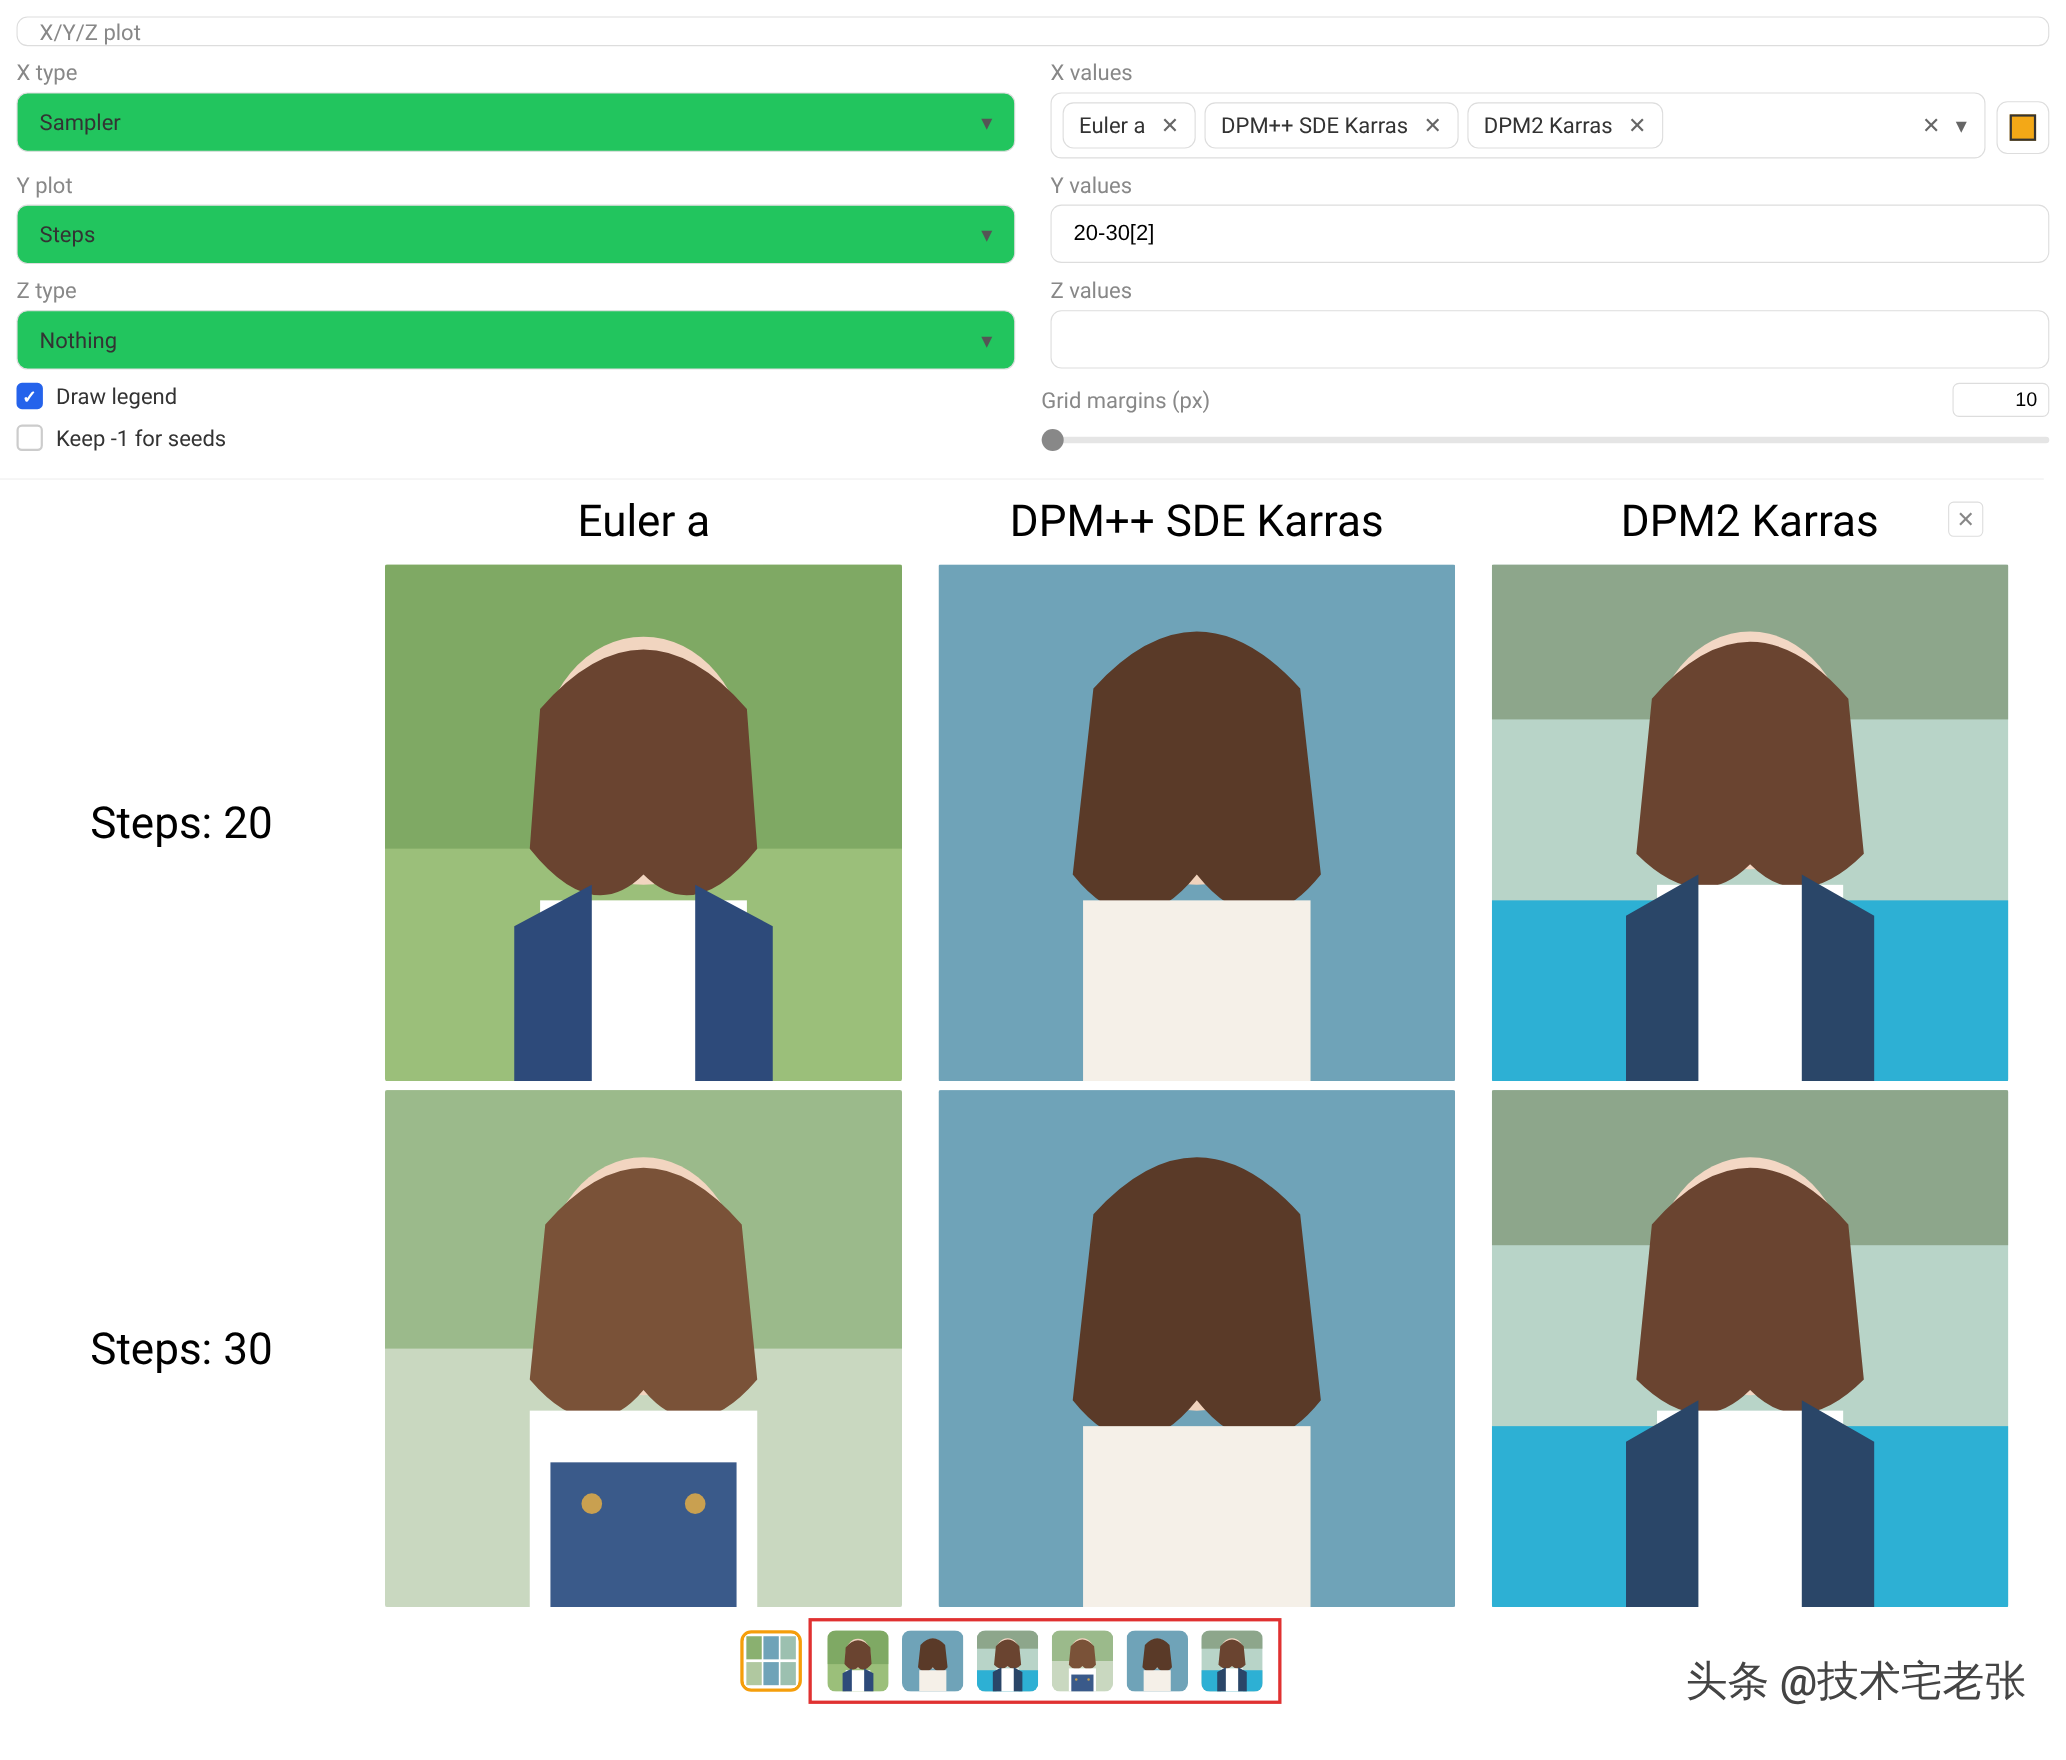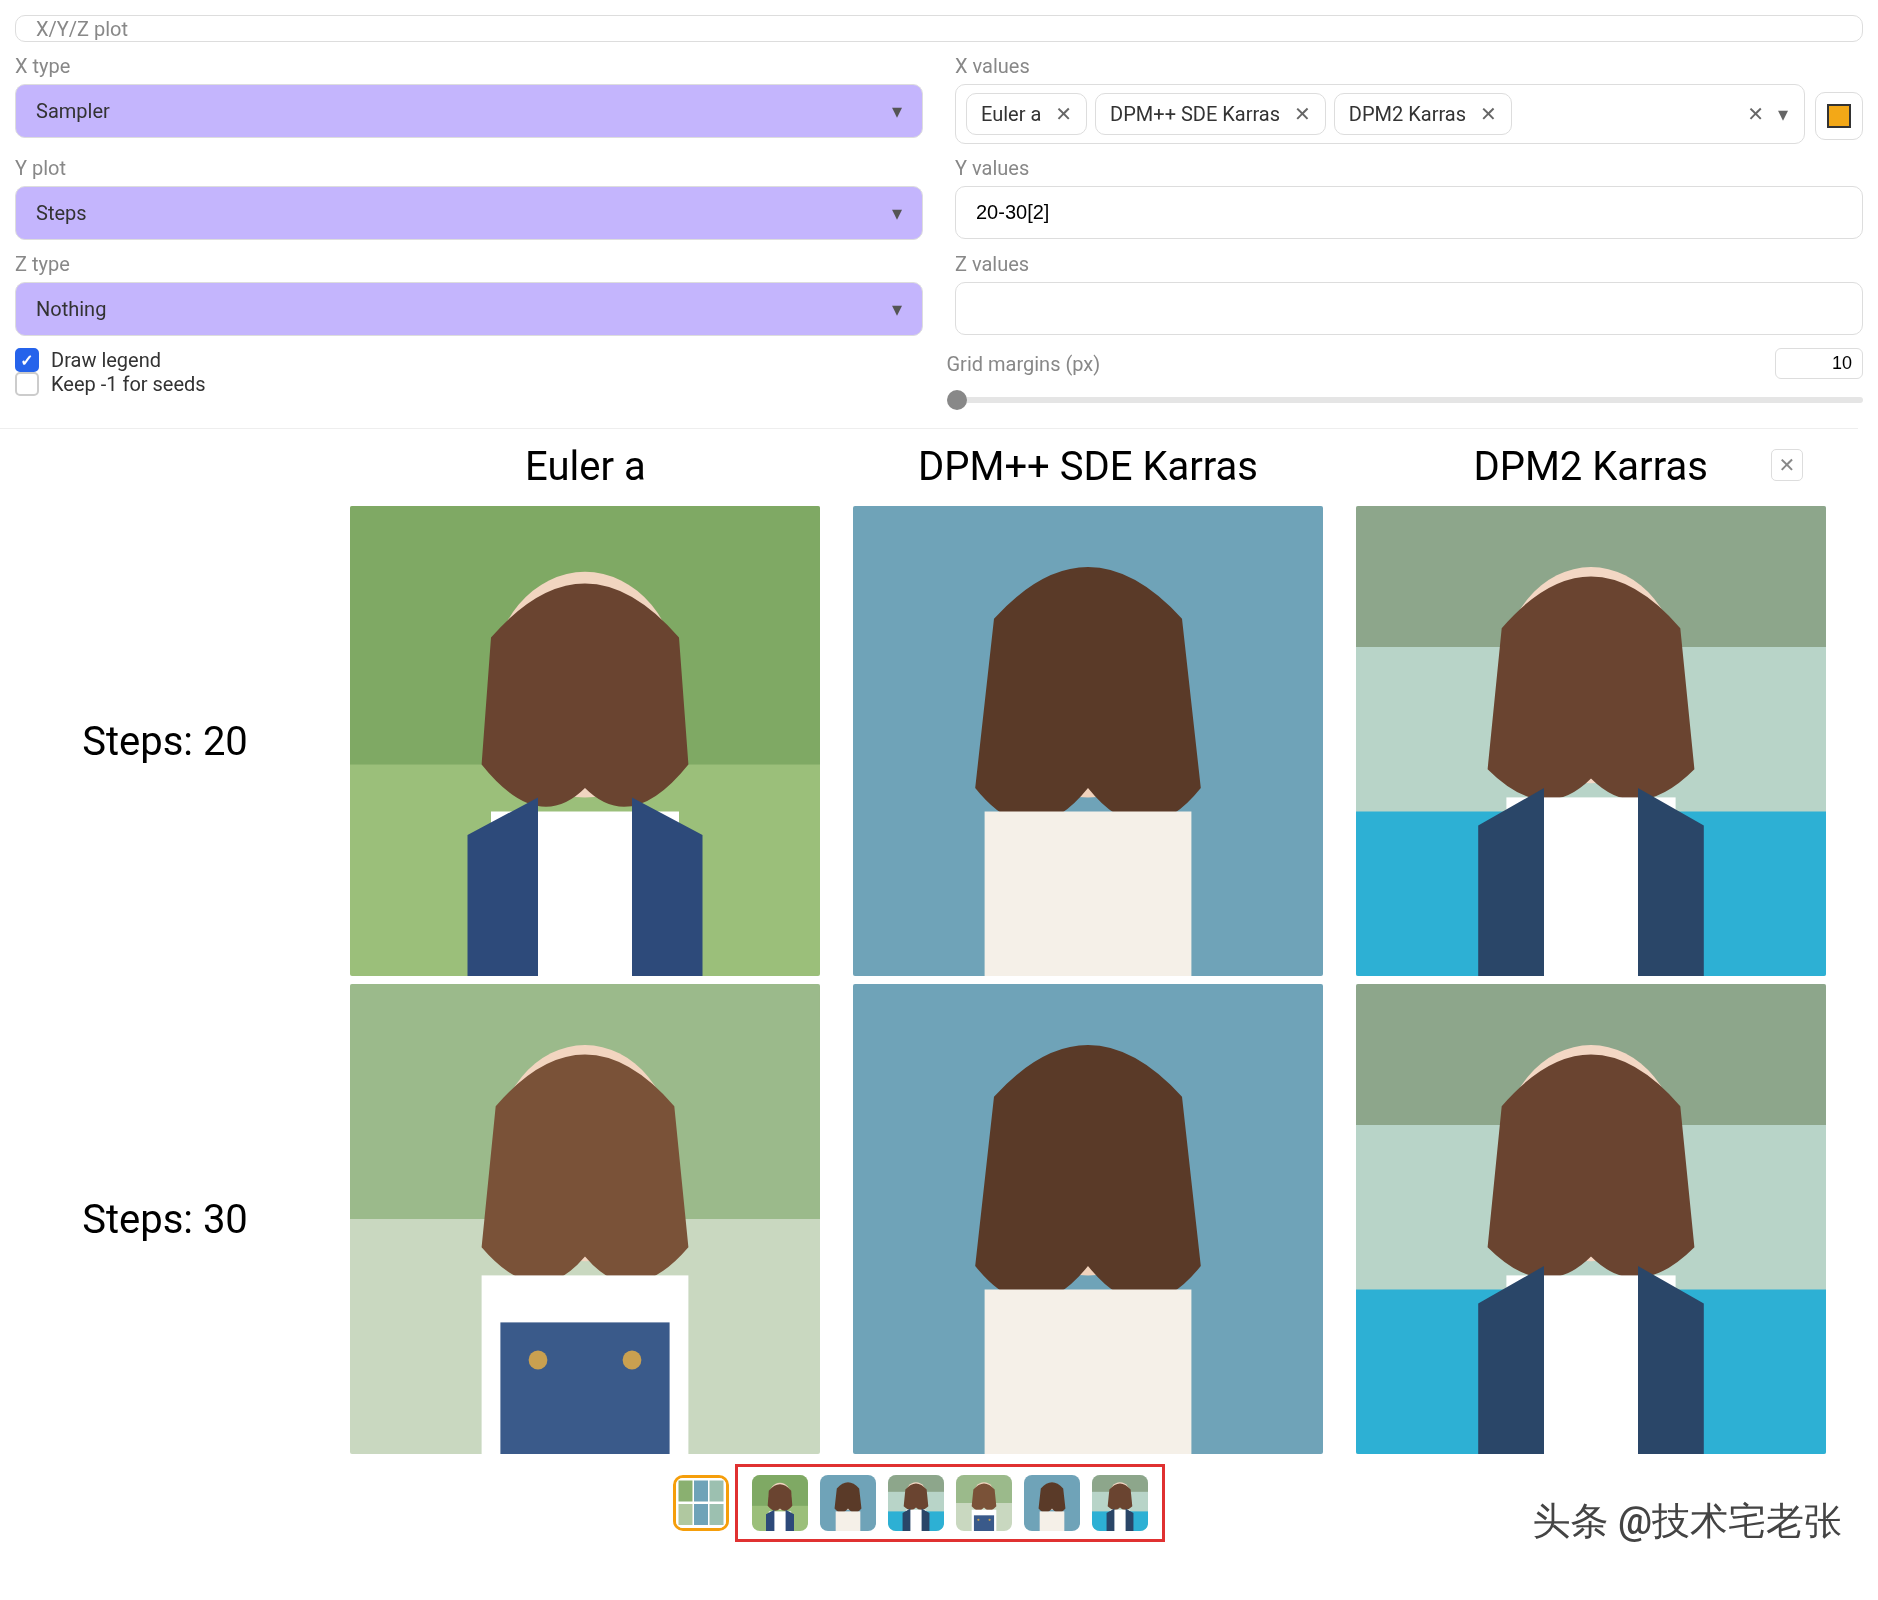--- a/index.html
+++ b/index.html
@@ -4,31 +4,31 @@
 <style>
 * { box-sizing: border-box; margin: 0; padding: 0; }
 body { font-family: -apple-system, BlinkMacSystemFont, "Segoe UI", Roboto, sans-serif; background: #fff; color: #333; width: 1878px; font-size: 20px; }
 .container { padding: 15px; }
 .script-dropdown { border: 1px solid #ddd; border-radius: 10px; padding: 0 20px; height: 27px; display: flex; align-items: center; justify-content: space-between; color: #888; }
 .row { display: flex; gap: 32px; margin-top: 12px; }
 .col { flex: 1; }
 .col-right { flex: 1; display: flex; gap: 10px; }
 .col-right-inner { flex: 1; }
 .label { color: #888; font-size: 20px; margin-bottom: 6px; display: block; }
-.select { border: 1px solid #ddd; border-radius: 10px; padding: 14px 20px; display: flex; align-items: flex-end; justify-content: space-between; cursor: pointer; background: #c4b5fd; }
+.select { border: 1px solid #ddd; border-radius: 10px; padding: 14px 20px; display: flex; align-items: flex-end; justify-content: space-between; cursor: pointer; background: #22c55e; }
 .select .caret::after { content: "▾"; color: #555; }
 .chips-container { border: 1px solid #ddd; border-radius: 10px; padding: 8px 10px; display: flex; align-items: center; gap: 8px; flex: 1; background: #fff; }
 .chip { border: 1px solid #ddd; border-radius: 10px; padding: 8px 14px; display: flex; align-items: center; gap: 14px; background: #fff; }
 .chip .x { cursor: pointer; color: #666; }
 .chips-actions { margin-left: auto; color: #666; display: flex; gap: 14px; padding-right: 6px; }
 .swatch-btn { width: 48px; height: 48px; border: 1px solid #ddd; border-radius: 10px; display: flex; align-items: center; justify-content: center; cursor: pointer; background: #fff; }
 .swatch-inner { width: 24px; height: 24px; background: #f3a817; border: 2px solid #333; }
 .text-input { border: 1px solid #ddd; border-radius: 10px; padding: 14px 20px; width: 100%; font-size: 20px; outline: none; }
 .checks-row { display: flex; gap: 15px; margin-top: 12px; }
-.check-col { flex: 1; display: flex; flex-direction: column; }
+.check-col { flex: 1; display: flex; flex-direction: column; gap: 14px; }
 .check { display: flex; align-items: center; gap: 12px; }
 .cb { width: 24px; height: 24px; border: 2px solid #ccc; border-radius: 5px; display: flex; align-items: center; justify-content: center; cursor: pointer; flex-shrink: 0; }
 .cb.checked { background: #2563eb; border-color: #2563eb; }
 .cb.checked::after { content: "✓"; color: #fff; font-size: 16px; font-weight: bold; }
 .grid-margin-col { flex: 1; }
 .grid-margin-header { display: flex; justify-content: space-between; align-items: center; margin-bottom: 4px; }
 .margins-input { border: 1px solid #ddd; border-radius: 6px; padding: 4px 10px; width: 88px; text-align: right; font-size: 18px; }
 .slider { width: 100%; height: 6px; background: #e5e5e5; border-radius: 3px; position: relative; margin-top: 18px; }
 .slider-thumb { position: absolute; left: 0; top: -7px; width: 20px; height: 20px; background: #888; border-radius: 50%; cursor: grab; }
 

